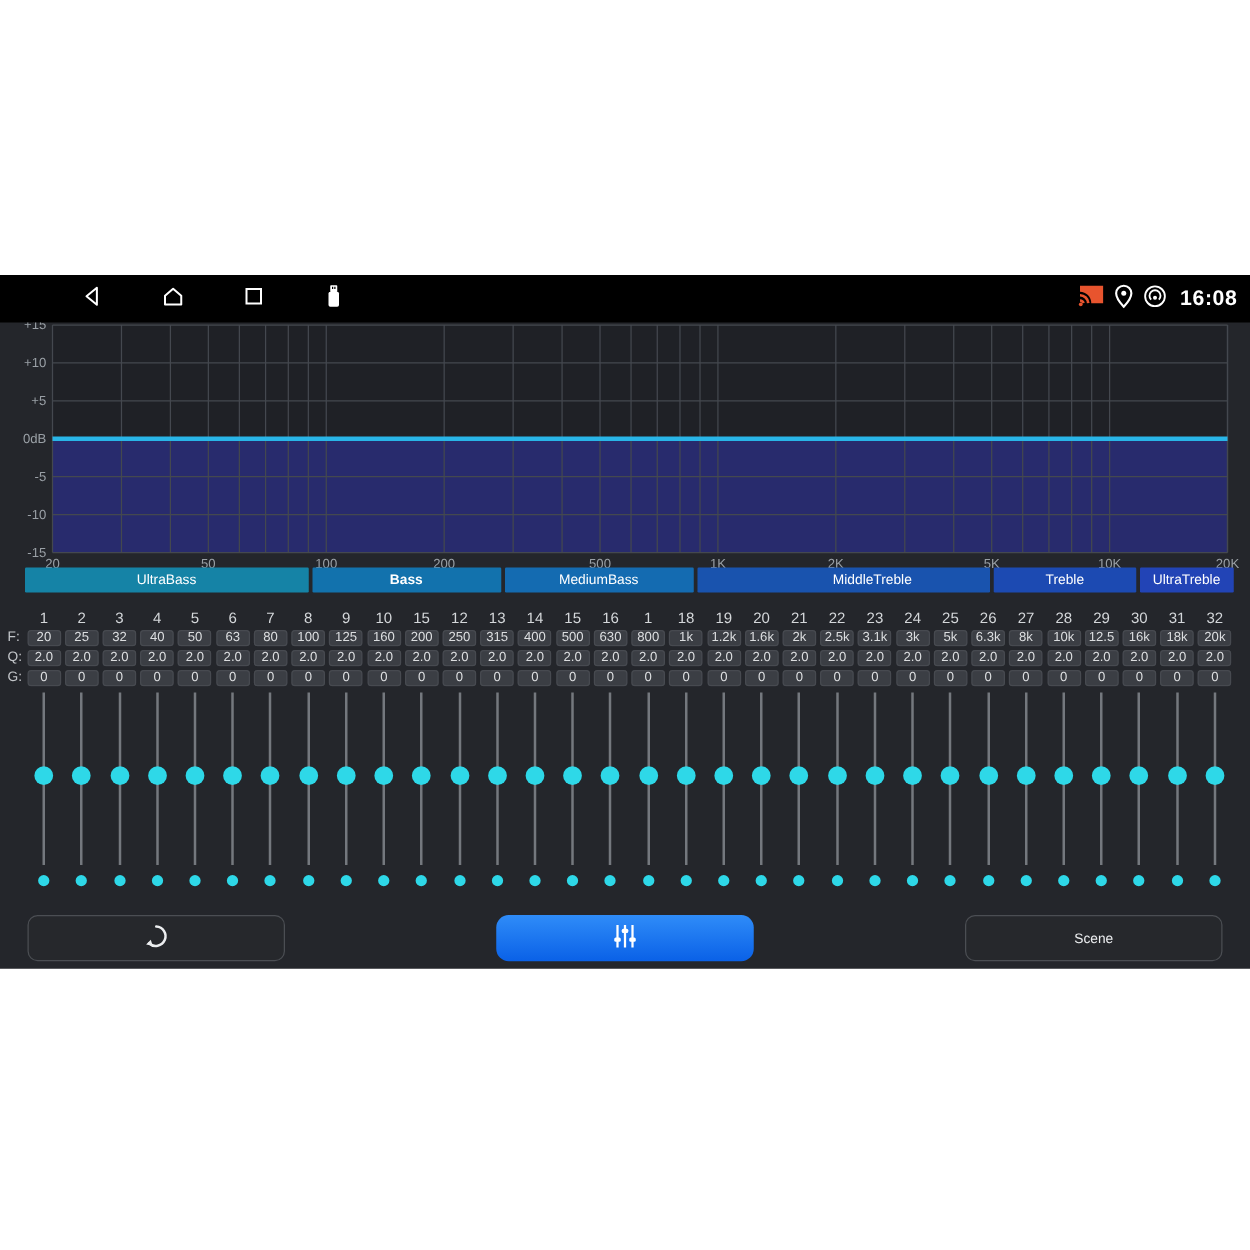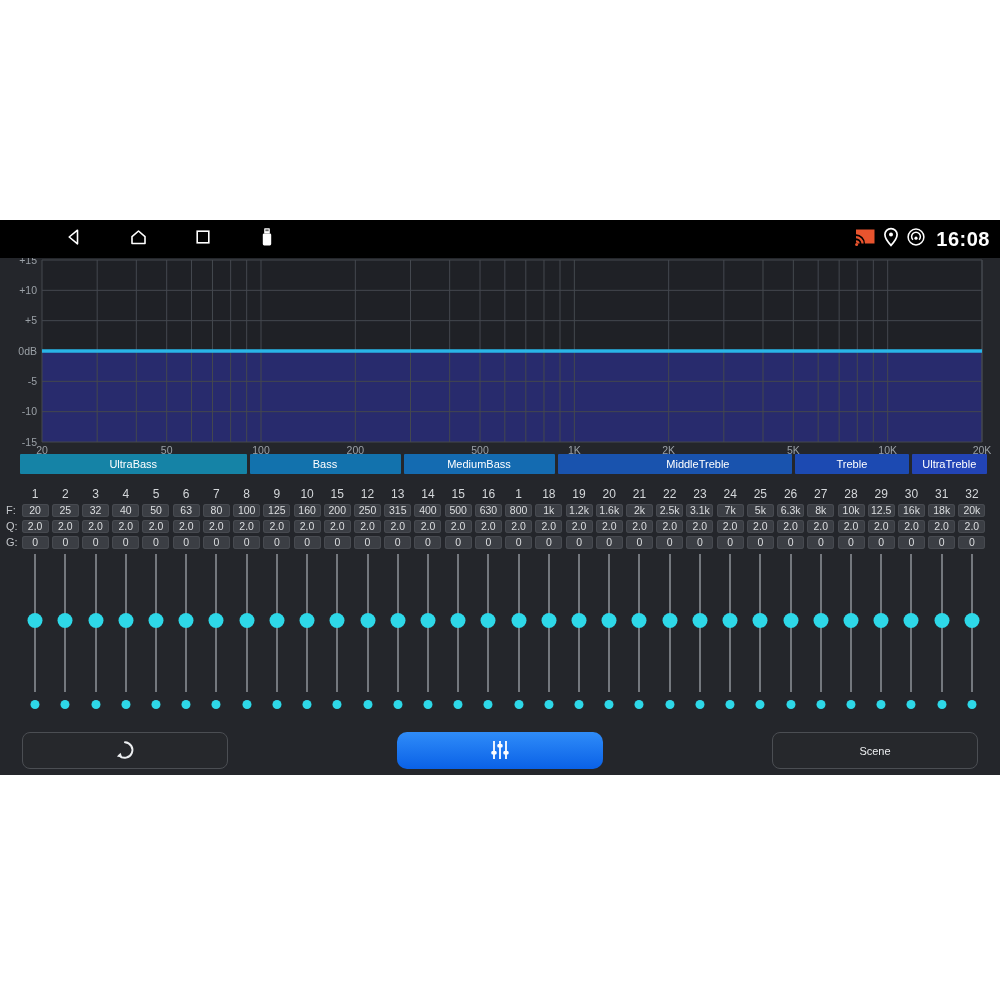--- a/index.html
+++ b/index.html
@@ -4,21 +4,21 @@
 <style>
   html,body{margin:0;padding:0;background:#ffffff;}
   .screen{position:relative;width:1000px;height:1000px;background:#ffffff;overflow:hidden;
           font-family:"Liberation Sans",sans-serif;}
   .app{position:absolute;top:220px;left:0;width:1000px;height:555px;background:#24262b;overflow:hidden;}
 
   
   .status-bar{position:absolute;top:0;left:0;width:100%;height:38px;background:#000;}
   .nav-icons{position:absolute;left:64px;top:0;height:38px;display:flex;align-items:center;gap:44px;}
   .sys-icons{position:absolute;right:10px;top:0;height:38px;display:flex;align-items:center;gap:7px;}
-  .clock{color:#fff;font-size:20px;font-weight:700;letter-spacing:.5px;margin-left:3px;}
+  .clock{color:#fff;font-size:17px;font-weight:700;letter-spacing:.5px;margin-left:3px;}
 
   
   .graph{position:absolute;top:38px;left:0;width:1000px;height:267px;}
   .graph svg{display:block;}
   .ax{fill:#9aa0a6;font-family:"Liberation Sans",sans-serif;font-size:10.5px;}
 
   
   .band-headers{position:absolute;top:234px;left:20px;right:13px;height:20px;display:flex;gap:3px;}
   .band{display:flex;align-items:center;justify-content:center;color:#fff;font-size:11px;
         border-radius:1px;min-width:0;}
@@ -163,21 +163,21 @@
           <text class="ax" x="887.6772680252858" y="196" text-anchor="middle">10K</text>
           <text class="ax" x="982" y="196" text-anchor="middle">20K</text>
           <line x1="42" y1="93" x2="982" y2="93" stroke="#29b5e7" stroke-width="3.5"></line>
         </svg>
     </div>
 
     <div class="band-headers">
         <div class="band" style="flex-grow: 6; flex-basis: 0px; background: linear-gradient(rgb(21, 131, 166) 0%, rgb(21, 131, 166) 100%);">
           <span>UltraBass</span>
         </div>
-        <div class="band" style="flex-grow: 4; flex-basis: 0px; background: linear-gradient(rgb(18, 114, 173) 0%, rgb(18, 114, 173) 100%);">
+        <div class="band" style="flex-grow: 4; flex-basis: 0px; background: linear-gradient(rgb(18, 114, 173) 0%, rgb(18, 114, 173) 100%); font-weight: bold;">
           <span>Bass</span>
         </div>
         <div class="band" style="flex-grow: 4; flex-basis: 0px; background: linear-gradient(rgb(20, 107, 177) 0%, rgb(20, 107, 177) 100%);">
           <span>MediumBass</span>
         </div>
         <div class="band" style="flex-grow: 5; flex-basis: 0px; background: linear-gradient(rgb(25, 83, 174) 0%, rgb(25, 83, 174) 100%); padding-left: 46px;">
           <span>MiddleTreble</span>
         </div>
         <div class="band" style="flex-grow: 3; flex-basis: 0px; background: linear-gradient(rgb(28, 74, 178) 0%, rgb(28, 74, 178) 100%);">
           <span>Treble</span>
@@ -325,21 +325,21 @@
           <div class="chip">0</div>
         </div>
         <div class="ch-col">
           <div class="ch-num">23</div>
           <div class="chip">3.1k</div>
           <div class="chip">2.0</div>
           <div class="chip">0</div>
         </div>
         <div class="ch-col">
           <div class="ch-num">24</div>
-          <div class="chip">7k</div>
+          <div class="chip">3k</div>
           <div class="chip">2.0</div>
           <div class="chip">0</div>
         </div>
         <div class="ch-col">
           <div class="ch-num">25</div>
           <div class="chip">5k</div>
           <div class="chip">2.0</div>
           <div class="chip">0</div>
         </div>
         <div class="ch-col">

